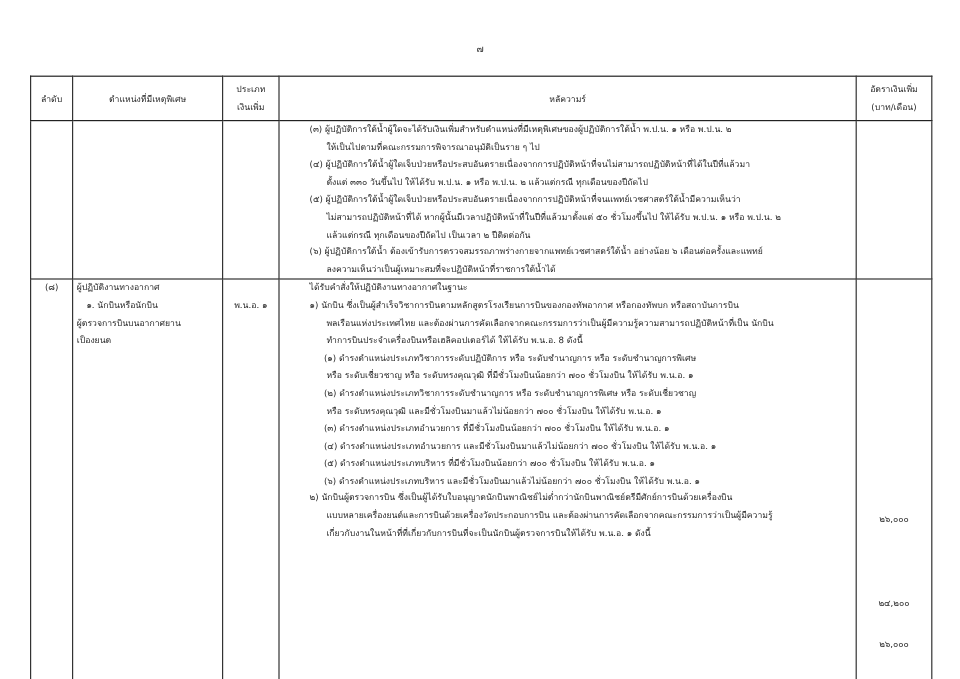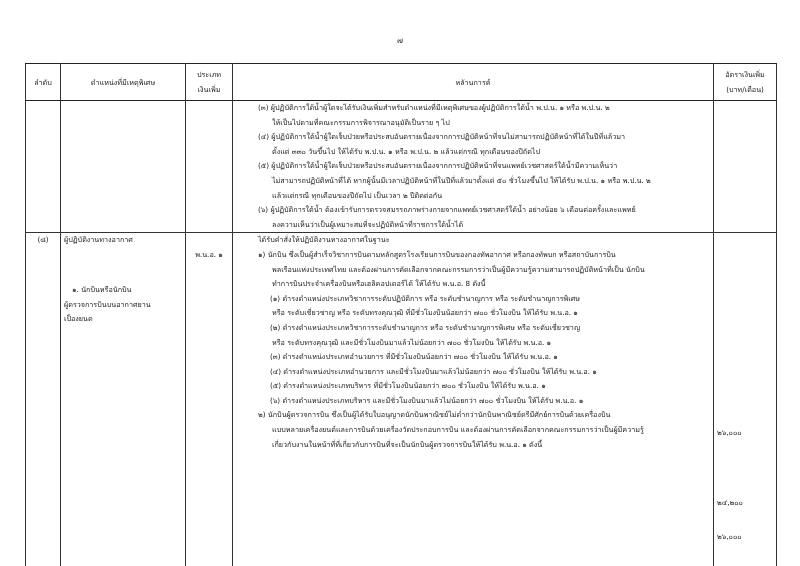--- a/index.html
+++ b/index.html
@@ -12,21 +12,21 @@
   table.main td, table.main th { border:1.2px solid #333; vertical-align:top; padding:0 3px; }
   table.main th { font-weight:normal; vertical-align:middle; height:36px;
                   border-top:1.6px solid #222; border-bottom:1.6px solid #222; line-height:15px; }
   col.c1 { width:35px; } col.c2 { width:125px; } col.c3 { width:47px; }
   col.c4 { width:481px; } col.c5 { width:63px; }
   .center { text-align:center; }
   .p { white-space:nowrap; overflow:hidden; }
   .ind1 { padding-left:22px; }
   .ind2 { padding-left:34px; }
   .ind0 { padding-left:4px;margin-left:32px; }
-  .rate { text-align:left; white-space:nowrap;margin-top:20px; }
+  .rate { text-align:center; white-space:nowrap;margin-top:20px; }
   .row-end td { border-bottom:1.6px solid #222; }
   .spacer { height:14.6px; }
 </style>
 </head>
 <body>
 
 <div class="page-num">๗</div>
 
 <table class="main">
   <colgroup>
@@ -37,21 +37,21 @@
       <col class="c5">
     </colgroup>
   <thead>
     <tr>
       <th>ลำดับ</th>
       <th>ตำแหน่งที่มีเหตุพิเศษ</th>
       <th>
         <div>ประเภท</div>
         <div>เงินเพิ่ม</div>
       </th>
-      <th>หลัานการค์</th>
+      <th>หลัความร์</th>
       <th>
         <div>อัตราเงินเพิ่ม</div>
         <div>(บาท/เดือน)</div>
       </th>
     </tr>
   </thead>
   <tbody>
     <tr class="row-end">
       <td></td>
       <td></td>
@@ -66,21 +66,21 @@
           <div class="p ind0">แล้วแต่กรณี ทุกเดือนของปีถัดไป เป็นเวลา ๒ ปีติดต่อกัน</div>
           <div class="p ind1">(๖) ผู้ปฏิบัติการใต้น้ำ ต้องเข้ารับการตรวจสมรรถภาพร่างกายจากแพทย์เวชศาสตร์ใต้น้ำ อย่างน้อย ๖ เดือนต่อครั้งและแพทย์</div>
           <div class="p ind0">ลงความเห็นว่าเป็นผู้เหมาะสมที่จะปฏิบัติหน้าที่ราชการใต้น้ำได้</div>
         </td>
       <td></td>
     </tr>
     <tr>
       <td class="center">(๘)</td>
       <td id="r8-position">
           <div class="p" style="padding-left: 0px;">ผู้ปฏิบัติงานทางอากาศ</div>
-          <div class="p " style="padding-left: 8px; margin-top: 35px;">๑. นักบินหรือนักบิน</div>
+          <div class="p " style="padding-left: 8px;">๑. นักบินหรือนักบิน</div>
           <div class="p" style="padding-left: 0px;">ผู้ตรวจการบินบนอากาศยาน</div>
           <div class="p" style="padding-left: 0px;">เป็องยนต</div>
         </td>
       <td class="center">
         <div class="spacer"></div>
         <div>พ.น.อ. ๑</div>
       </td>
       <td id="r8-criteria">
           <div class="p ind1">ได้รับคำสั่งให้ปฏิบัติงานทางอากาศในฐานะ</div>
           <div class="p ind1">๑) นักบิน ซึ่งเป็นผู้สำเร็จวิชาการบินตามหลักสูตรโรงเรียนการบินของกองทัพอากาศ หรือกองทัพบก หรือสถาบันการบิน</div>

